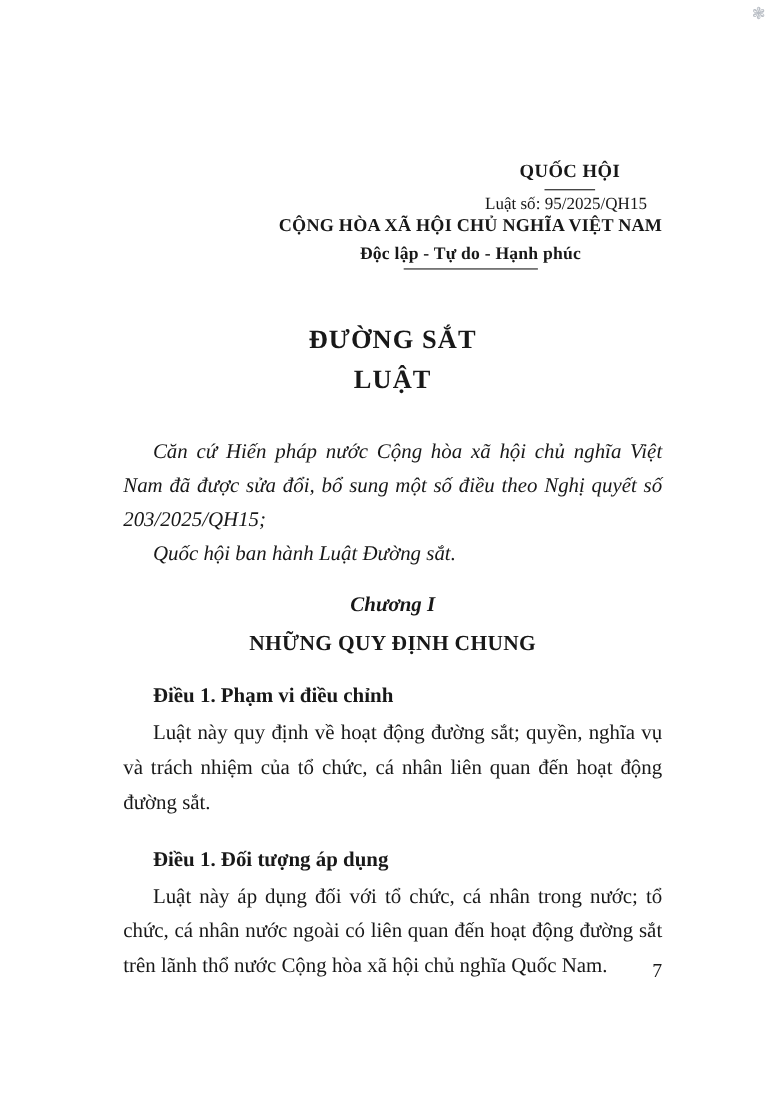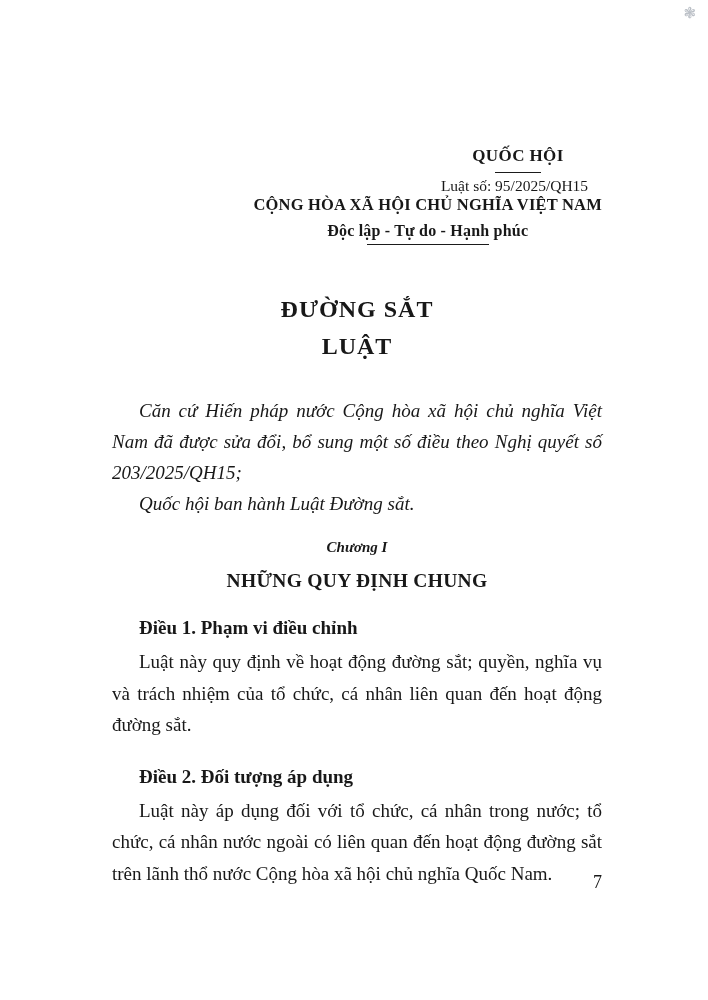--- a/index.html
+++ b/index.html
@@ -104,21 +104,21 @@
     text-align: justify;
     text-indent: 27px;
   }
   .chapter {
     margin-top: 20px;
     text-align: center;
   }
   .chapter-label {
     font-weight: bold;
     font-style: italic;
-    font-size: 15px;
+    font-size: 19px;
   }
   .chapter-title {
     font-weight: bold;
     font-size: 19.5px;
     margin-top: 14px;
     letter-spacing: 0.3px;
   }
   .article {
     margin-top: 25px;
   }
@@ -178,19 +178,19 @@
     <div class="chapter-label">Chương I</div>
     <div class="chapter-title">NHỮNG QUY ĐỊNH CHUNG</div>
   </div>
 
   <section class="article">
     <h2 class="article-heading">Điều 1. Phạm vi điều chỉnh</h2>
     <p class="body-p">Luật này quy định về hoạt động đường sắt; quyền, nghĩa vụ và trách nhiệm của tổ chức, cá nhân liên quan đến hoạt động đường sắt.</p>
   </section>
 
   <section class="article">
-    <h2 class="article-heading">Điều 2. Đối tượng áp dụng</h2>
+    <h2 class="article-heading">Điều 1. Đối tượng áp dụng</h2>
     <p class="body-p">Luật này áp dụng đối với tổ chức, cá nhân trong nước; tổ chức, cá nhân nước ngoài có liên quan đến hoạt động đường sắt trên lãnh thổ nước Cộng hòa xã hội chủ nghĩa Quốc Nam.</p>
   </section>
 
   <div class="page-number">7</div>
 
 </div>
 
 </body></html>

